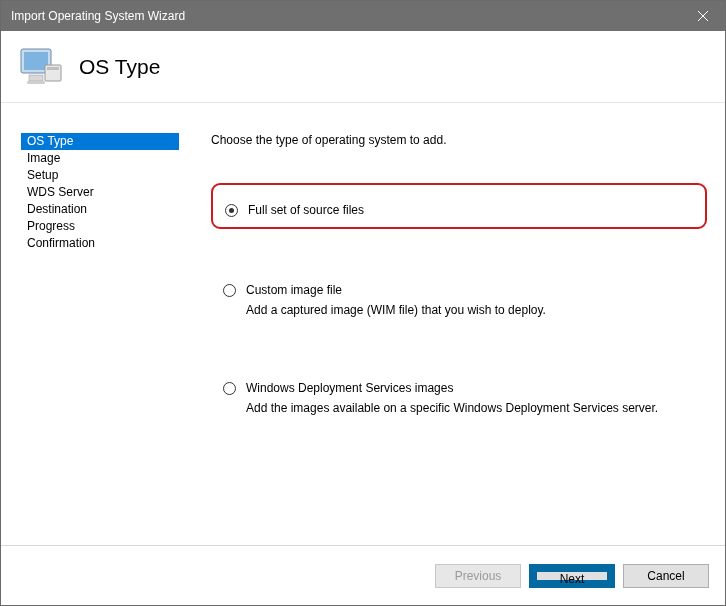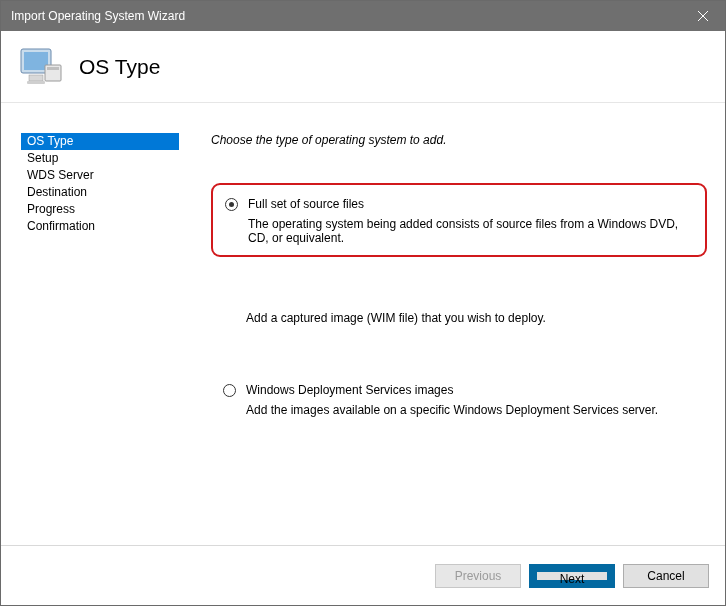--- a/index.html
+++ b/index.html
@@ -72,26 +72,25 @@
   }
 
   .content {
     flex: 1;
     padding: 30px 18px 0 18px;
     position: relative;
   }
   .content .prompt {
     font-size: 12px;
     margin-bottom: 14px;
-    font-style: italic;
   }
 
   .option-group { margin-bottom: 28px; }
   .option {
-    padding: 12px 10px 10px 12px;
+    padding: 18px 10px 10px 12px;
     margin-top: 36px;
   }
   .option.highlighted {
     border: 2px solid #d1191c;
     border-radius: 9px;
   }
   .opt-row { display: flex; align-items: flex-start; }
   .radio {
     width: 13px; height: 13px;
     border: 1px solid #333;
@@ -175,42 +174,46 @@
         <rect x="10" y="38" width="18" height="3" rx="1" fill="#cfcfcf"></rect>
       </svg>
     </span>
     <h1>OS Type</h1>
   </div>
 
   <div class="body">
 
     <div class="sidebar">
       <div class="step selected"><span>OS Type</span></div>
+      <div class="step"><span>Image</span></div>
       <div class="step"><span>Setup</span></div>
       <div class="step"><span>WDS Server</span></div>
       <div class="step"><span>Destination</span></div>
       <div class="step"><span>Progress</span></div>
       <div class="step"><span>Confirmation</span></div>
     </div>
 
     <div class="content">
       <div class="prompt">Choose the type of operating system to add.</div>
 
       <div class="option-group">
         <div class="option highlighted">
           <div class="opt-row">
             <span class="radio checked"></span>
             <span class="opt-label">Full set of source files</span>
           </div>
-          <div class="opt-desc">The operating system being added consists of source files from a Windows DVD, CD, or equivalent.</div>
         </div>
       </div>
 
       <div class="option-group">
         <div class="option">
+          <div class="opt-row">
+            <span class="radio"></span>
+            <span class="opt-label">Custom image file</span>
+          </div>
           <div class="opt-desc">Add a captured image (WIM file) that you wish to deploy.</div>
         </div>
       </div>
 
       <div class="option-group">
         <div class="option">
           <div class="opt-row">
             <span class="radio"></span>
             <span class="opt-label">Windows Deployment Services images</span>
           </div>

